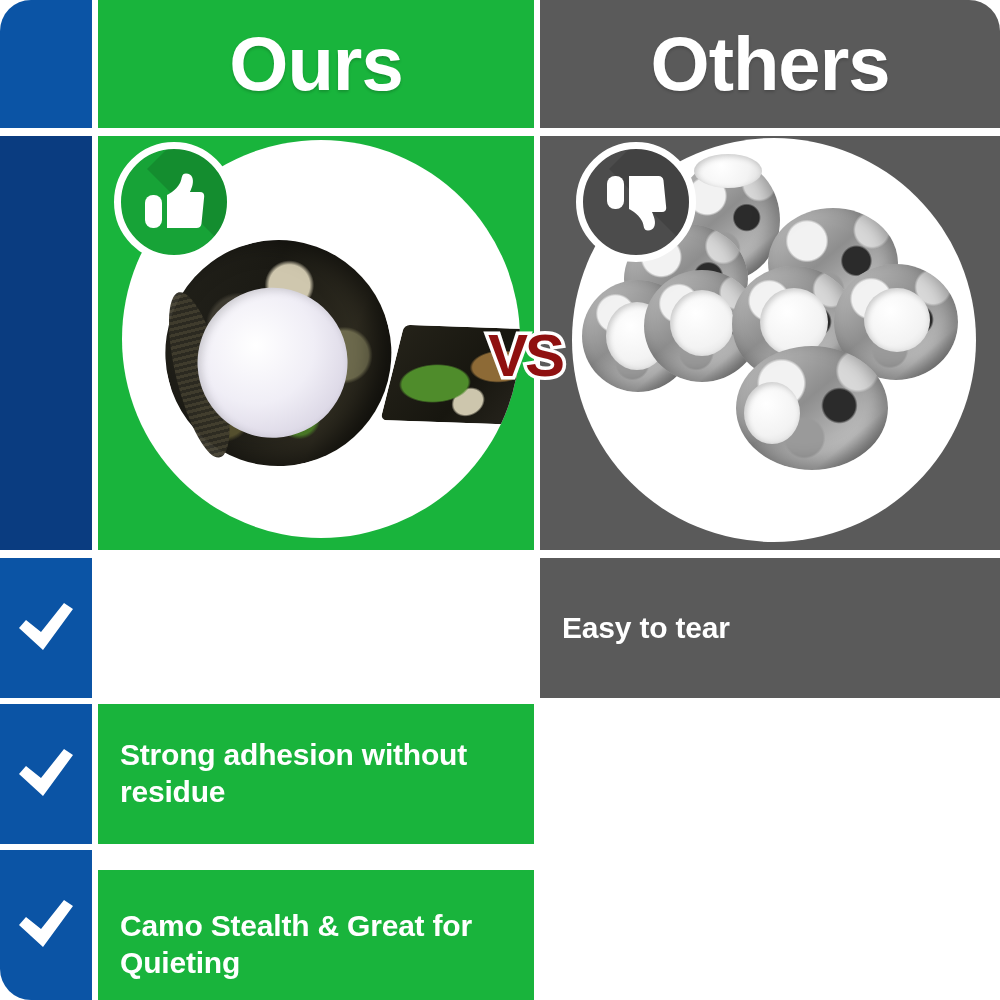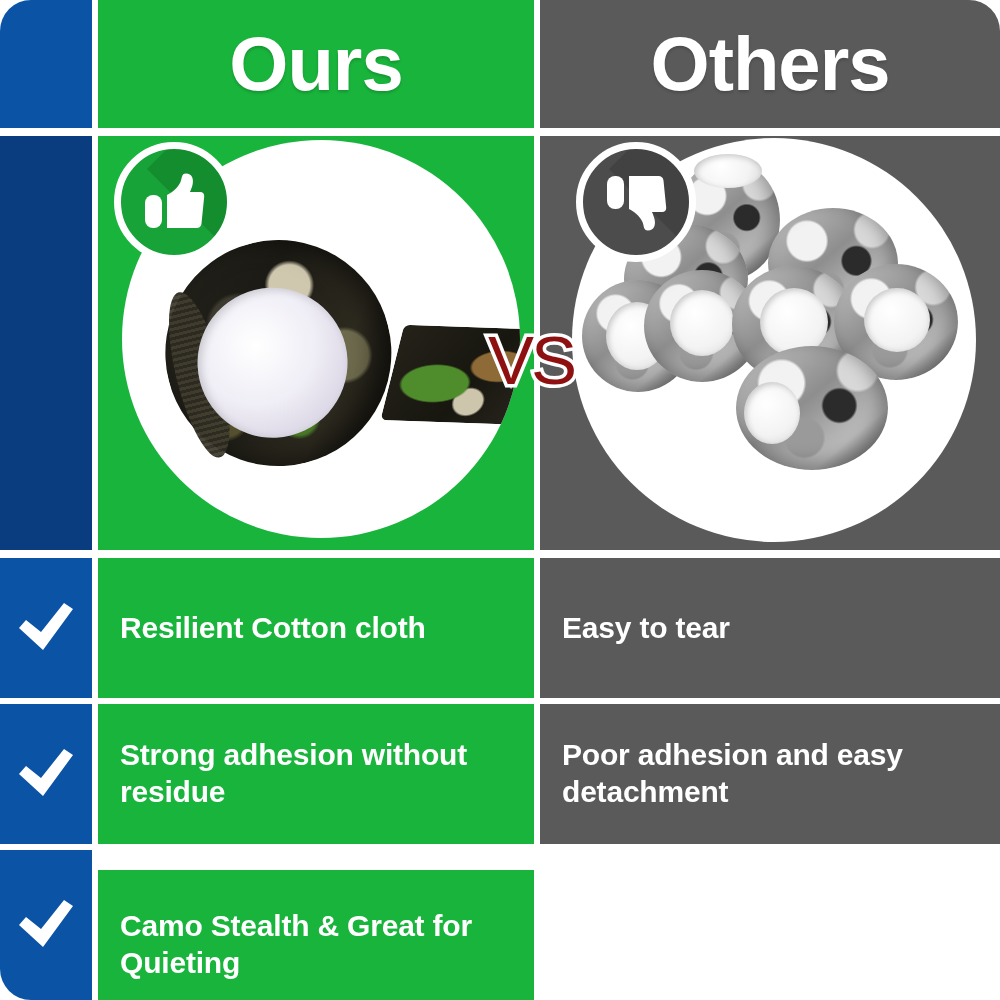--- a/index.html
+++ b/index.html
@@ -172,22 +172,22 @@
     width: 130px; height: 130px;
     background: rgba(0,0,0,0.13);
     transform: rotate(-45deg);
     transform-origin: 0 0;
   }
   .badge svg { position: relative; display:block; }
 
   
   .vs {
     position: absolute;
-    font-size: 69px;
-    font-weight: normal;
+    font-size: 60px;
+    font-weight: bold;
     color: #8f1010;
     letter-spacing: -3px;
     line-height: 1;
     font-family: "Liberation Sans", sans-serif;
     -webkit-text-stroke: 7px #ffffff;
     paint-order: stroke fill;
     z-index: 40;
   }
 </style>
 </head>
@@ -264,40 +264,34 @@
 
   <div class="vs" style="left:488px;top:326px;">VS</div>
 
   <div class="cell blue" style="left:0;top:558px;width:92px;height:140px;">
     <div class="check-wrap">
       <svg width="60" height="54" viewBox="0 0 60 54">
         <path d="M3 27 L10 19 L25 31 L48 2 L57 8 L27 49 Z" fill="#ffffff"></path>
       </svg>
     </div>
   </div>
-  <div class="cell green" style="left:98px;top:558px;width:436px;height:140px;">
-    <div class="feat-text">Resilient Cotton cloth</div>
-  </div>
   <div class="cell gray" style="left:540px;top:558px;width:490px;height:140px;">
     <div class="feat-text gray-text">Easy to tear</div>
   </div>
 
   <div class="cell blue" style="left:0;top:704px;width:92px;height:140px;">
     <div class="check-wrap">
       <svg width="60" height="54" viewBox="0 0 60 54">
         <path d="M3 27 L10 19 L25 31 L48 2 L57 8 L27 49 Z" fill="#ffffff"></path>
       </svg>
     </div>
   </div>
   <div class="cell green" style="left:98px;top:704px;width:436px;height:140px;">
     <div class="feat-text">Strong adhesion without residue</div>
   </div>
-  <div class="cell gray" style="left:540px;top:704px;width:460px;height:140px;">
-    <div class="feat-text gray-text">Poor adhesion and easy detachment</div>
-  </div>
 
   <div class="cell blue" style="left:0;top:850px;width:92px;height:150px;">
     <div class="check-wrap">
       <svg width="60" height="54" viewBox="0 0 60 54">
         <path d="M3 27 L10 19 L25 31 L48 2 L57 8 L27 49 Z" fill="#ffffff"></path>
       </svg>
     </div>
   </div>
   <div class="cell green" style="left:98px;top:870px;width:436px;height:150px;">
     <div class="feat-text">Camo Stealth &amp; Great for Quieting</div>

